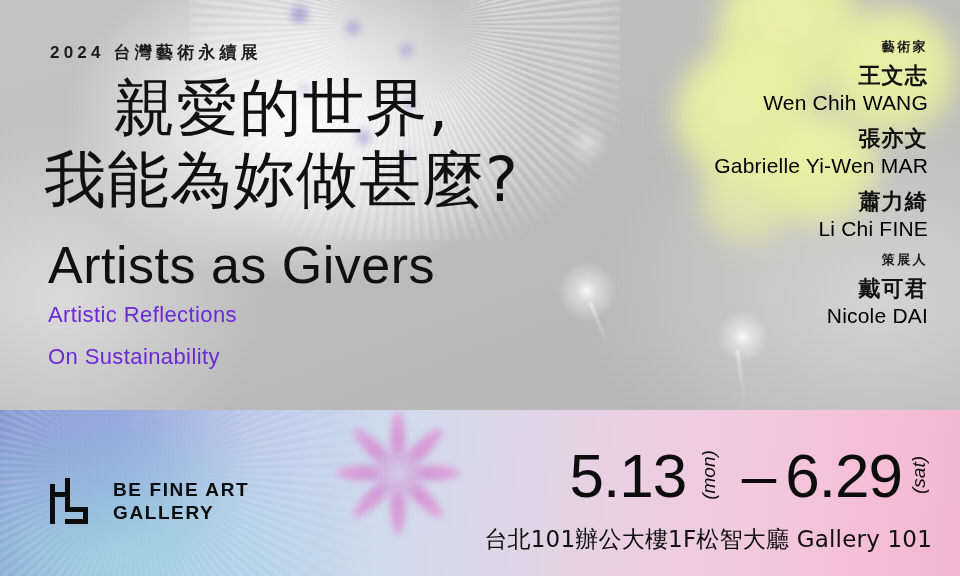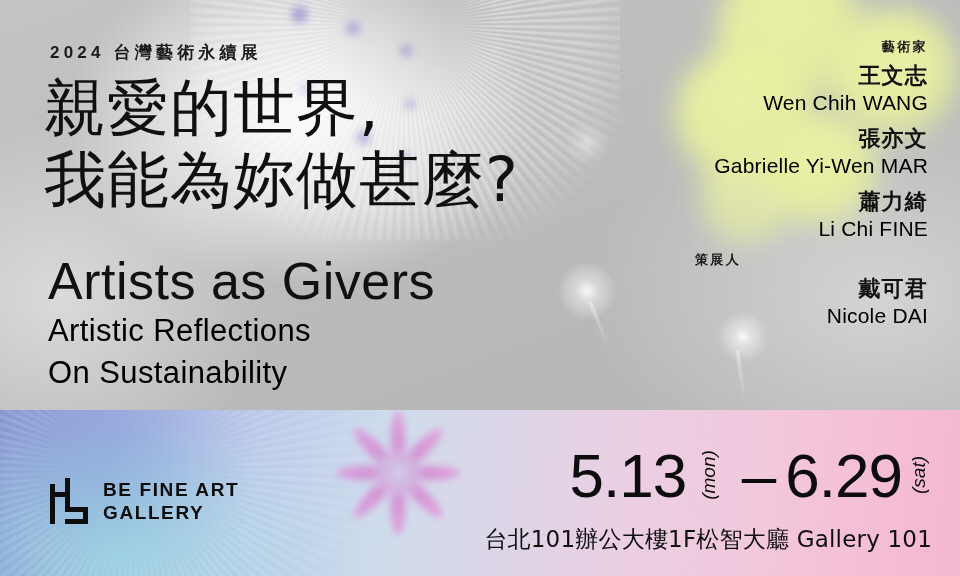--- a/index.html
+++ b/index.html
@@ -81,34 +81,34 @@
 
   
   #content{position:absolute;left:0;top:0;width:960px;height:576px;}
 
   #eyebrow{
     position:absolute;left:50px;top:41px;
     font-size:17px;font-weight:700;color:#1c1c1c;letter-spacing:4.2px;
     white-space:nowrap;
   }
 
-  #title-zh{position:absolute;left:44px;top:72px;}
+  #title-zh{position:absolute;left:44px;top:72px;text-align:center;}
   .title-line{
     font-size:62px;line-height:72px;color:#101010;font-weight:400;
     letter-spacing:1px;white-space:nowrap;
     font-family:"DejaVu Sans","Liberation Sans",sans-serif;
   }
 
-  #title-en{position:absolute;left:48px;top:252px;}
+  #title-en{position:absolute;left:48px;top:236px;}
   #title-en-main{
     font-size:52px;line-height:58px;color:#111;font-weight:300;letter-spacing:.5px;
     white-space:nowrap;
   }
   .title-en-sub{
-    font-size:31px;line-height:42px;color:#000000;font-weight:300;letter-spacing:.4px;
+    font-size:22px;line-height:42px;color:#6d28d9;font-weight:300;letter-spacing:.4px;
     white-space:nowrap;
   }
 
   
   #credits{
     position:absolute;right:32px;top:36px;width:420px;
     text-align:right;color:#151515;
   }
   .credit-head{
     font-size:13px;font-weight:700;letter-spacing:2.4px;color:#1b1b1b;
@@ -116,24 +116,24 @@
   }
   .credit-zh{
     font-size:22px;font-weight:700;line-height:27px;letter-spacing:1.2px;
     color:#111;white-space:nowrap;
     font-family:"DejaVu Sans","Liberation Sans",sans-serif;
   }
   .credit-en{
     font-size:21px;font-weight:400;line-height:27px;letter-spacing:.2px;
     color:#000000;white-space:nowrap;margin-bottom:9px;
   }
-  #curator-head{margin-top:8px;text-align:center;}
-
-  
-  #logo{position:absolute;left:49px;top:478px;display:flex;align-items:center;gap:14px;}
+  #curator-head{margin-top:8px;}
+
+  
+  #logo{position:absolute;left:49px;top:478px;display:flex;align-items:center;gap:24px;}
   #logo-mark{width:40px;height:46px;flex:0 0 auto;}
   #logo-text{
     font-size:19px;font-weight:700;line-height:23px;letter-spacing:1.6px;color:#0d0d0d;
   }
 
   
   #dates{
     position:absolute;right:28px;top:443px;width:520px;text-align:right;color:#0d0d0d;
   }
   #date-row{

